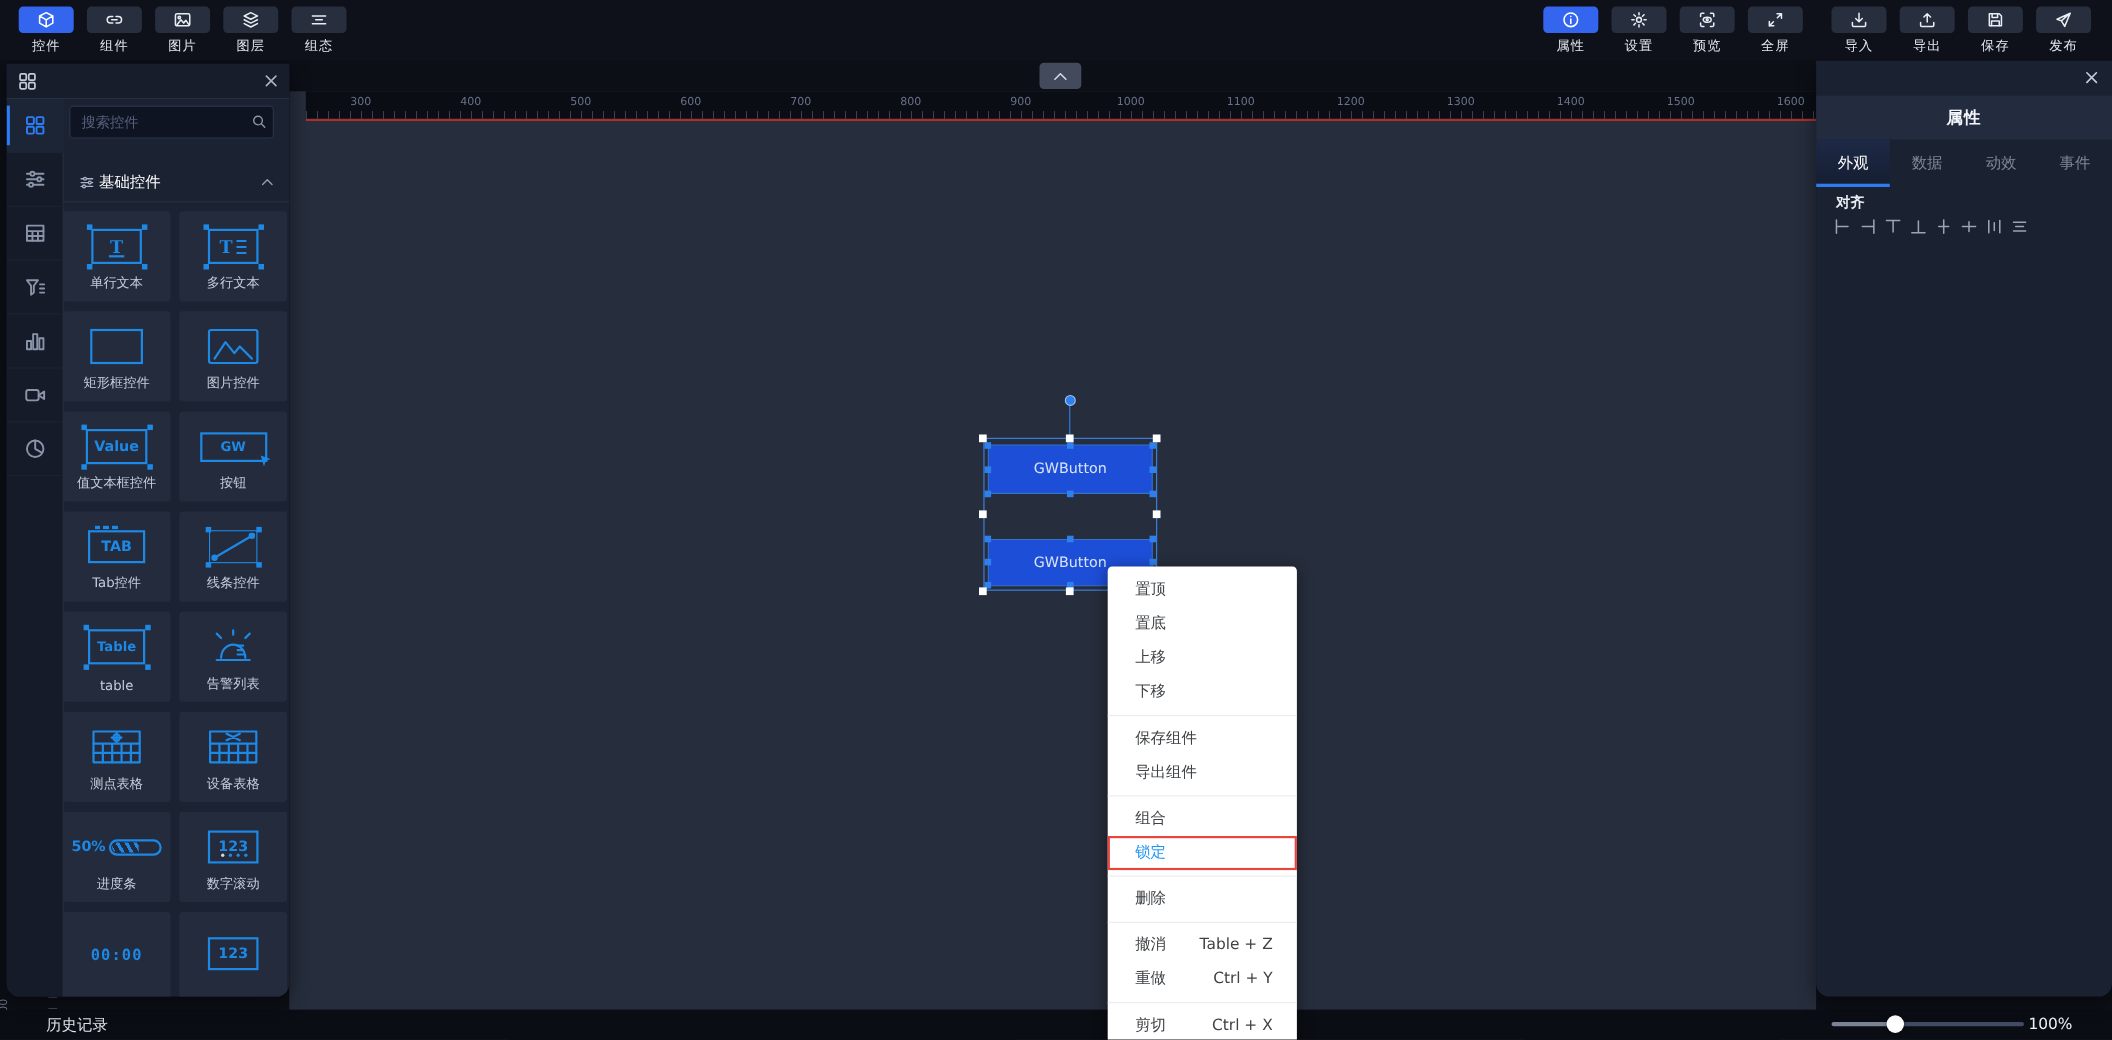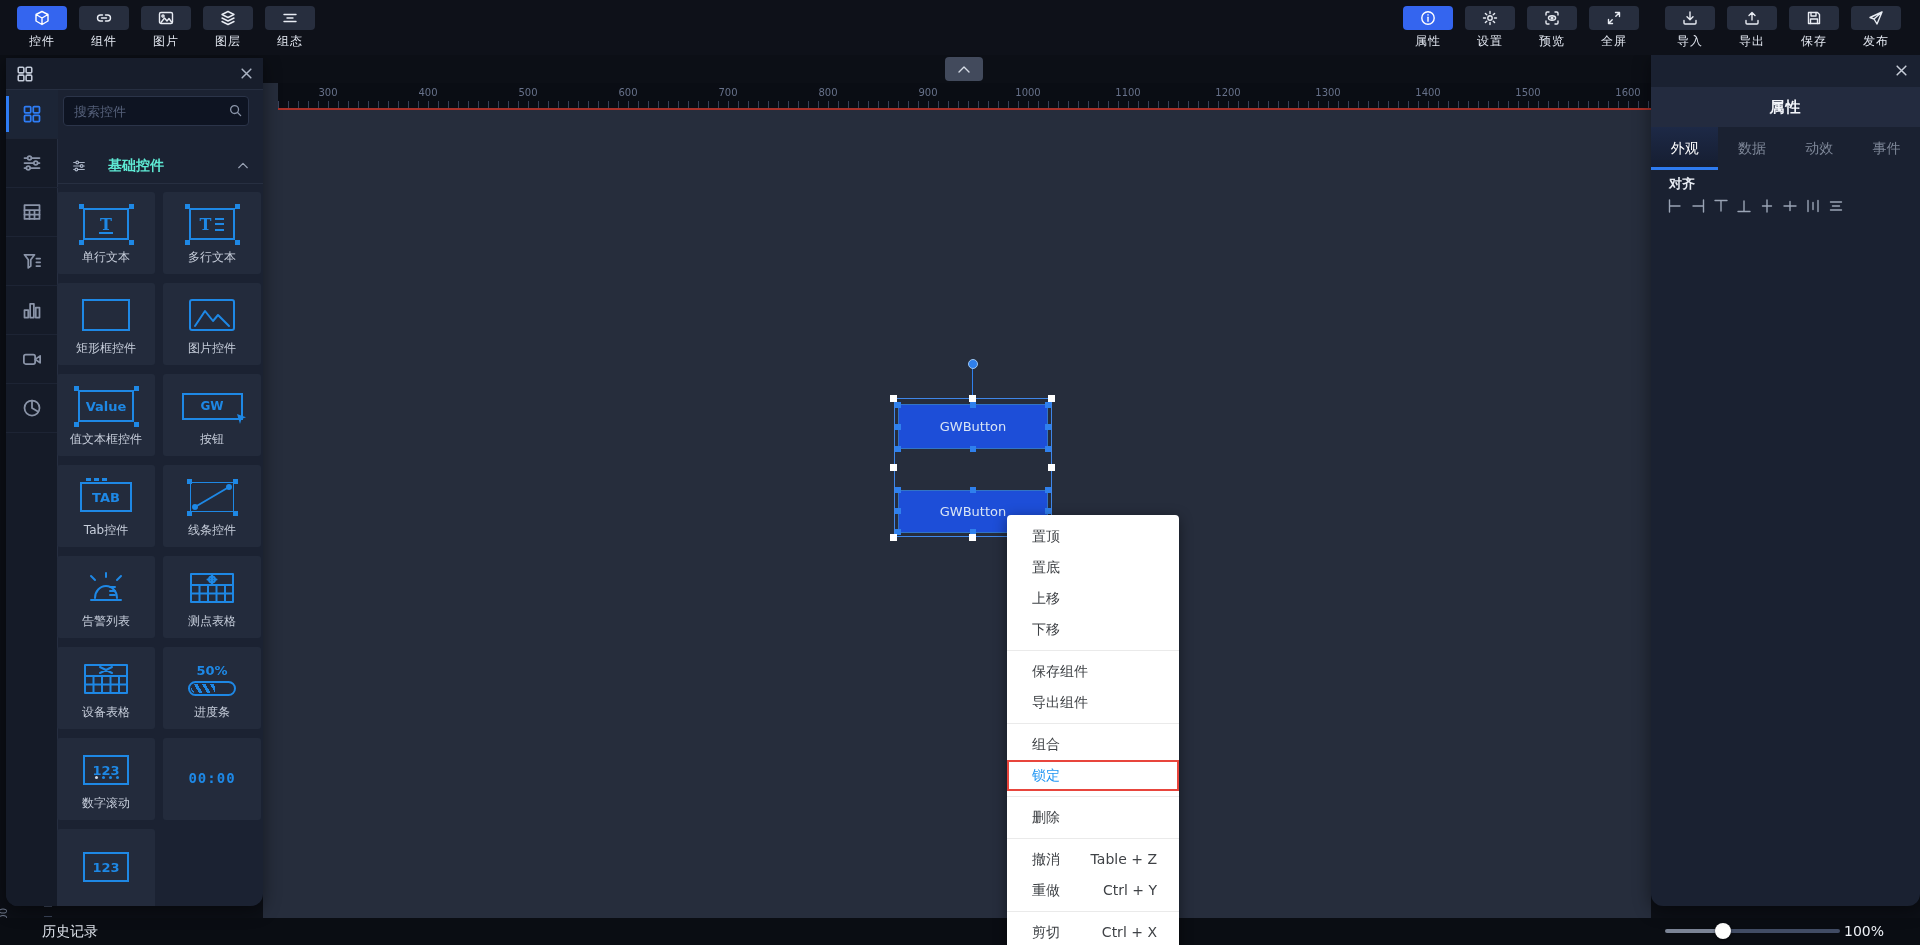--- a/index.html
+++ b/index.html
@@ -29,21 +29,21 @@
   .strip-cell.active { color:#2e7df6; background:#1c2536; }
   .strip-cell.active::before { content:""; position:absolute; left:0; top:6px; bottom:6px; width:3px; background:#2e7df6; }
   #lp-search { position:absolute; left:57px; top:38px; width:186px; height:30px; background:#0e1422;
     border:1px solid #2b3449; border-radius:4px; color:#fef9c3; font-size:13px; padding:0 30px 0 10px;
     font-family:"DejaVu Sans","Liberation Sans",sans-serif; }
   #lp-search::placeholder { color:#55607a; }
   #lp-search-icon { position:absolute; left:222px; top:45px; color:#8a94a8; }
   #lp-section { position:absolute; left:52px; top:90px; width:205px; height:36px;
     border-bottom:1px solid #272f41; display:flex; align-items:center; cursor:pointer; }
   #lp-section .sec-glyph { margin-left:14px; color:#aab4c6; }
-  #lp-section .sec-title { margin-left:22px; font-size:14px; font-weight:bold; color:#5eead4; }
+  #lp-section .sec-title { margin-left:4px; font-size:14px; font-weight:normal; color:#ffffff; }
   #lp-section .sec-chevron { position:absolute; right:14px; color:#98a1b3; }
   #tilegrid { position:absolute; left:51px; top:134px; width:206px; display:grid;
     grid-template-columns:98px 98px; gap:9px 8px; }
   .tile { position:relative; width:98px; height:82px; background:#232b3c; border-radius:3px; cursor:pointer; }
   .tile-label { position:absolute; left:0; right:0; bottom:8px; text-align:center; font-size:12px; color:#c6cdda; }
   .tico { position:absolute; left:0; right:0; top:8px; height:48px; display:flex;
     align-items:center; justify-content:center; color:#1e88e5; }
   .frame { position:relative; border:2px solid #1e88e5; display:flex; align-items:center; justify-content:center; }
   .hdl { position:absolute; left:50%; top:50%; width:5px; height:5px; margin:-2.5px 0 0 -2.5px; }
   .ftext { color:#1e88e5; font-weight:bold; }
@@ -436,20 +436,29 @@
                 <circle cx="3" cy="23" r="2" fill="#1e88e5"></circle>
                 <circle cx="37" cy="3" r="2" fill="#1e88e5"></circle>
               </svg>
         </div>
           </div>
         <div class="tile-label">线条控件</div>
       </div>
 
       <div class="tile">
         <div class="tico">
+            <div class="frame" style="width:52px;height:32px">
+          <span class="hdl" style="box-shadow:-28px -18px 0 #1e88e5,28px -18px 0 #1e88e5,-28px 18px 0 #1e88e5,28px 18px 0 #1e88e5"></span>
+          <span class="ftext" style="font-size:12px">Table</span>
+        </div>
+          </div>
+        <div class="tile-label">table</div>
+      </div>
+      <div class="tile">
+        <div class="tico">
             <svg class="si" width="42" height="36" viewBox="0 0 42 36" style="stroke-width:2">
               <path d="M10,28 a11,12 0 0 1 22,0"></path>
               <path d="M6,30 H36"></path>
               <path d="M21,7 V3 M10,10 6,6 M32,10 36,6"></path>
               <path d="M25,17 H30 M25,21 H30 M25,25 H30"></path>
             </svg>
           </div>
         <div class="tile-label">告警列表</div>
       </div>
 
@@ -469,21 +478,21 @@
             <svg class="si" width="46" height="32" viewBox="0 0 46 32" style="stroke-width:2">
               <rect x="2" y="2" width="42" height="28"></rect>
               <path d="M2,13 H44 M2,21.5 H44 M10.5,13 V30 M19,13 V30 M27.5,13 V30 M36,13 V30"></path>
               <path d="M17,10 29,4 M29,10 17,4"></path>
             </svg>
           </div>
         <div class="tile-label">设备表格</div>
       </div>
 
       <div class="tile">
-        <div class="tico" style="flex-direction:column;gap:3px">
+        <div class="tico" style="flex-direction:row;gap:3px">
           <span class="ptext">50%</span>
           <div class="pill">
               <div class="pill-fill"></div>
             </div>
         </div>
         <div class="tile-label">进度条</div>
       </div>
       <div class="tile">
         <div class="tico">
             <div class="frame" style="width:46px;height:30px">

